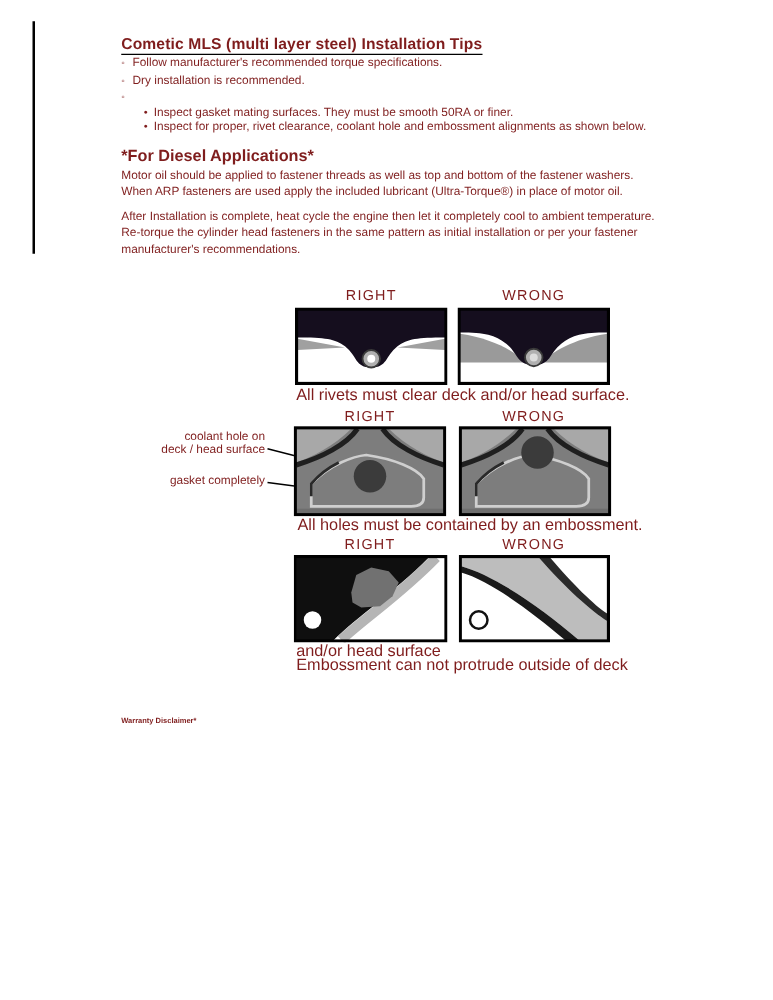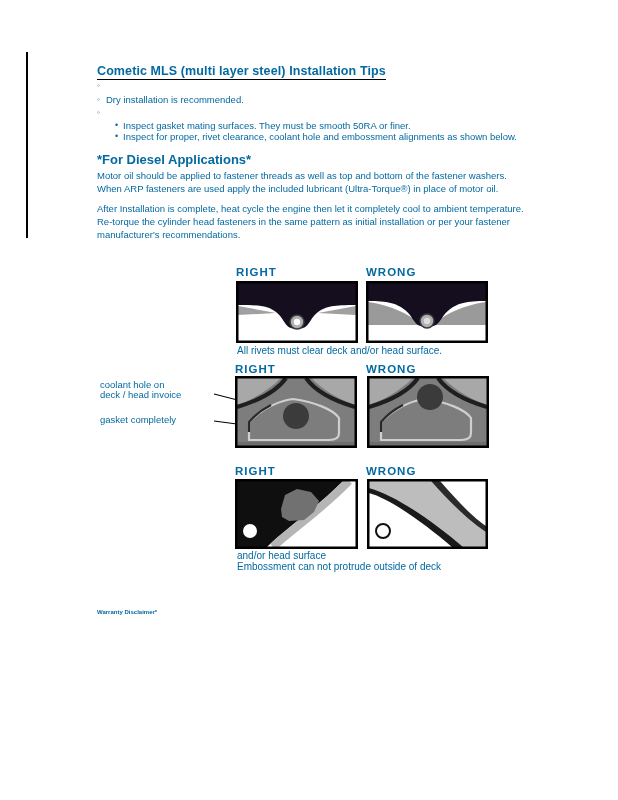--- a/index.html
+++ b/index.html
@@ -1,51 +1,52 @@
 <!DOCTYPE html>
 <html><head>
 <meta charset="utf-8">
 <style>
   html,body{margin:0;padding:0;background:#ffffff;}
   .page{position:relative;width:618px;height:580px;background:#ffffff;overflow:hidden;
-        font-family:"Liberation Sans","DejaVu Sans",sans-serif;color:#0369a1;margin-top:35px;}
+        font-family:"Liberation Sans","DejaVu Sans",sans-serif;color:#7f1d1d;}
   .abs{position:absolute;}
   .title{font-size:12.5px;font-weight:bold;border-bottom:1.6px solid #000;padding-bottom:1px;letter-spacing:.1px;}
   .edge-line{width:2px;background:#000;}
   .bullets{font-size:9.5px;}
   .brow{display:flex;line-height:13.5px;}
   .brow .glyph{width:9px;font-size:8px;line-height:13.5px;}
   .subrow{display:flex;line-height:11px;margin-left:18px;}
   .subrow .glyph{width:8px;font-size:9px;line-height:11px;}
   .h2{font-size:13px;font-weight:bold;}
   .para{font-size:9.5px;line-height:13px;width:434px;}
-  .dlabel{font-size:11.5px;font-weight:bold;letter-spacing:1px;text-align:left;width:122px;}
+  .dlabel{font-size:11.5px;font-weight:normal;letter-spacing:1px;text-align:center;width:122px;}
   .dbox{width:122px;height:62px;}
-  .caption{font-size:10px;line-height:10.5px;}
-  .callout{font-size:9.5px;line-height:9.8px;width:112px;}
+  .caption{font-size:13px;line-height:10.5px;}
+  .callout{font-size:9.5px;line-height:9.8px;text-align:right;width:112px;}
   .warr{font-size:6px;line-height:6.6px;width:424px;}
   .warr .whead{font-weight:bold;margin-bottom:5px;}
   .warr .wp{margin-bottom:5px;}
   .pagecode{font-size:20px;letter-spacing:.5px;}
   svg{display:block;}
 </style>
 </head>
 <body>
 
 <div class="page">
 
   <div class="abs edge-line" style="left:26px;top:17px;height:186px;"></div>
 
   <div class="abs" style="left:97px;top:26px;">
     <span class="title">Cometic MLS (multi layer steel) Installation Tips</span>
   </div>
 
   <div class="abs bullets" style="left:97px;top:44px;width:440px;">
     <div class="brow">
       <span class="glyph">◦</span>
+      <span>Follow manufacturer's recommended torque specifications.</span>
     </div>
     <div class="brow">
       <span class="glyph">◦</span>
       <span>Dry installation is recommended.</span>
     </div>
     <div class="brow">
       <span class="glyph">◦</span>
     </div>
     <div class="subrow">
       <span class="glyph">•</span>
@@ -90,21 +91,21 @@
       <rect x="1.25" y="1.25" width="119.5" height="59.5" fill="none" stroke="#000000" stroke-width="2.5"></rect>
     </svg>
   </div>
   <div class="abs caption" style="left:237px;top:311px;">All rivets must clear deck and/or head surface.</div>
 
   <div class="abs dlabel" style="left:235px;top:328px;">RIGHT</div>
   <div class="abs dlabel" style="left:366px;top:328px;">WRONG</div>
 
   <div class="abs callout" style="left:100px;top:345px;">
     <div>coolant hole on</div>
-    <div>deck / head invoice</div>
+    <div>deck / head surface</div>
   </div>
   <div class="abs callout" style="left:100px;top:380px;">gasket completely</div>
 
   <svg class="abs" style="left:200px;top:345px;pointer-events:none;" width="110" height="55" viewBox="0 0 110 55">
     <line x1="14" y1="14" x2="92" y2="34" stroke="#000" stroke-width="1.1"></line>
     <line x1="14" y1="41" x2="60" y2="47" stroke="#000" stroke-width="1.1"></line>
   </svg>
 
   <div class="abs" style="left:235px;top:341px;width:122px;height:72px;">
     <svg width="122" height="72" viewBox="0 0 122 72">
@@ -131,20 +132,21 @@
       <path d="M120,31 C100,25 80,15 71,2" fill="none" stroke="#1f1f1f" stroke-width="4"></path>
       <g>
         <path d="M14,64 L14,46 C30,30 48,24 58,23 C80,26 99,34 104,42 L104,57 C104,62 100,64 94,64 Z" fill="none" stroke="#cfcfcf" stroke-width="2.2"></path>
         <path d="M14,56 L14,46 C20,39 28,33 36,29" fill="none" stroke="#2a2a2a" stroke-width="2.2"></path>
       </g>
       <circle cx="63" cy="21" r="13" fill="#3b3b3b"></circle>
       <rect x="2" y="66" width="118" height="4" fill="#6e6e6e"></rect>
       <rect x="1.25" y="1.25" width="119.5" height="69.5" fill="none" stroke="#000000" stroke-width="2.5"></rect>
     </svg>
   </div>
+  <div class="abs caption" style="left:238px;top:415px;">All holes must be contained by an embossment.</div>
 
   <div class="abs dlabel" style="left:235px;top:430px;">RIGHT</div>
   <div class="abs dlabel" style="left:366px;top:430px;">WRONG</div>
 
   <div class="abs" style="left:235px;top:444px;width:123px;height:70px;">
     <svg width="123" height="70" viewBox="0 0 123 70">
       <rect x="0" y="0" width="123" height="70" fill="#ffffff"></rect>
       <path d="M114,2 C86,31 56,51 38,68" fill="none" stroke="#b5b5b5" stroke-width="8"></path>
       <path d="M2,2 L108,2 C80,30 50,50 32,68 L2,68 Z" fill="#0f0f0f"></path>
       <path d="M46,30 L50,16 L62,10 L76,13 L84,22 L79,33 L69,41 L54,42 L47,38 Z" fill="#717171"></path>

